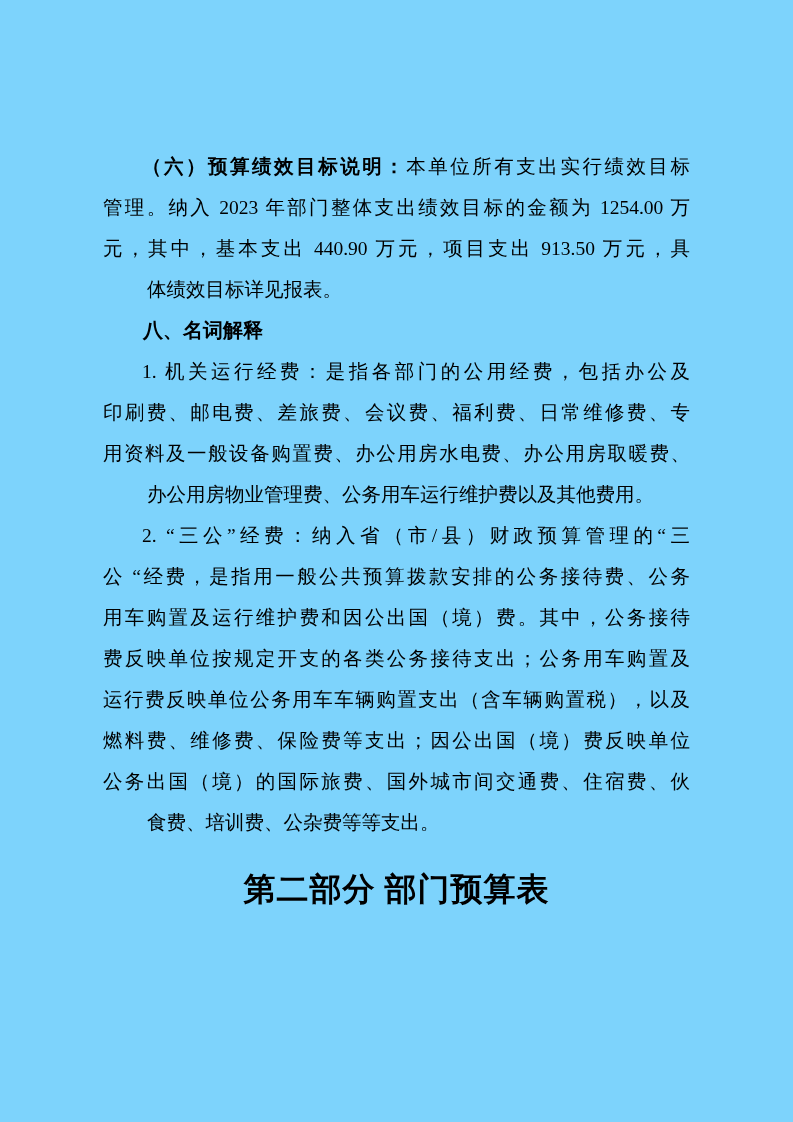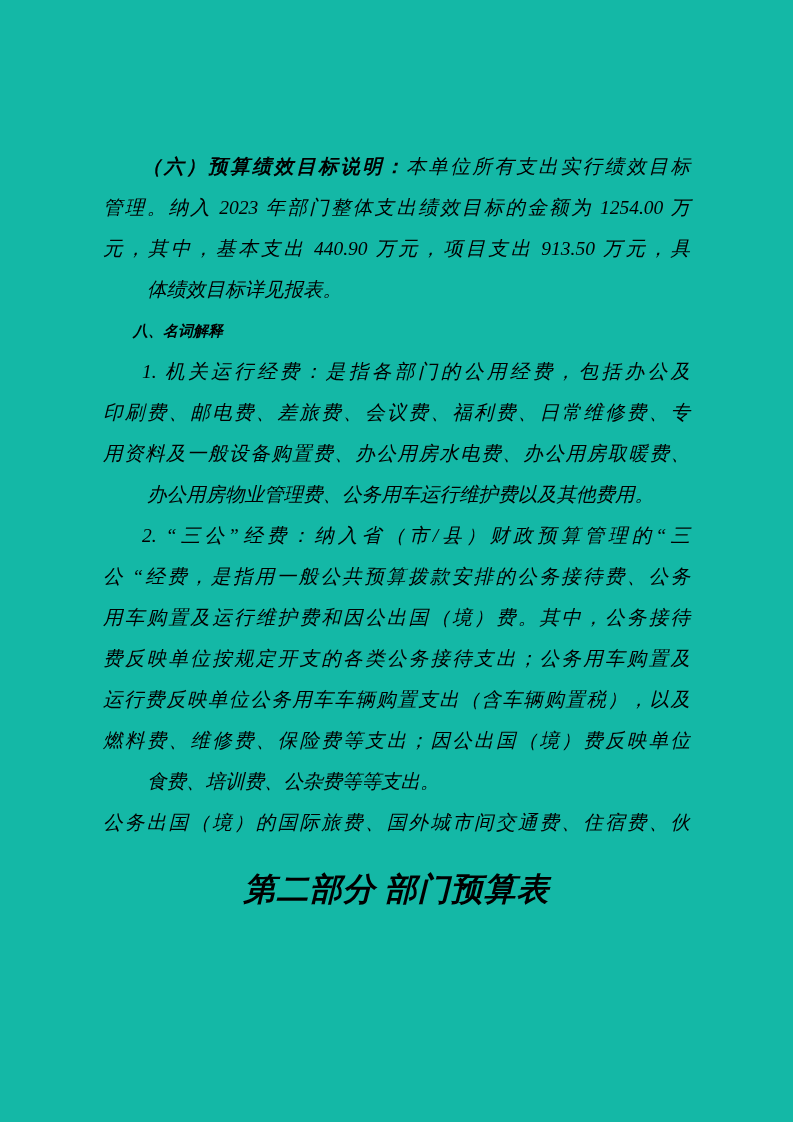--- a/index.html
+++ b/index.html
@@ -4,25 +4,24 @@
 <style>
   html, body {
     margin: 0;
     padding: 0;
     background: #ffffff;
   }
   .page {
     position: relative;
     width: 793px;
     height: 1122px;
-    background: #14b8a6;
+    background: #7dd3fc;
     color: #000000;
     font-family: "Liberation Serif", "DejaVu Serif", serif;
     overflow: hidden;
-    font-style: italic;
   }
   .content {
     position: absolute;
     left: 103px;
     top: 146px;
     width: 587px;
   }
   .ln {
     font-size: 19.5px;
     line-height: 41px;
@@ -35,21 +34,21 @@
   .ln.end {
     text-align: left;
     text-align-last: left;
     margin-left: 44px;
   }
   .indent { text-indent: 2em; }
   .lead-bold { font-weight: bold; }
   .sec-heading {
     font-family: "Liberation Sans", "DejaVu Sans", sans-serif;
     font-weight: bold;
-    font-size: 15px;
+    font-size: 20px;
     line-height: 41px;
     height: 41px;
     text-align: left;
     text-align-last: left;
     text-indent: 2em;
     white-space: nowrap;
   }
   .part-title {
     margin-top: 20px;
     font-weight: bold;
@@ -83,20 +82,20 @@
       <div class="ln end">办公用房物业管理费、公务用车运行维护费以及其他费用。</div>
     </div>
 
     <div class="paragraph">
       <div class="ln indent">2. “三公”经费：纳入省（市/县）财政预算管理的“三</div>
       <div class="ln">公 “经费，是指用一般公共预算拨款安排的公务接待费、公务</div>
       <div class="ln">用车购置及运行维护费和因公出国（境）费。其中，公务接待</div>
       <div class="ln">费反映单位按规定开支的各类公务接待支出；公务用车购置及</div>
       <div class="ln">运行费反映单位公务用车车辆购置支出（含车辆购置税），以及</div>
       <div class="ln">燃料费、维修费、保险费等支出；因公出国（境）费反映单位</div>
+      <div class="ln">公务出国（境）的国际旅费、国外城市间交通费、住宿费、伙</div>
       <div class="ln end">食费、培训费、公杂费等等支出。</div>
-      <div class="ln">公务出国（境）的国际旅费、国外城市间交通费、住宿费、伙</div>
     </div>
 
     <div class="part-title">第二部分 部门预算表</div>
 
   </div>
 </div>
 
 </body></html>

